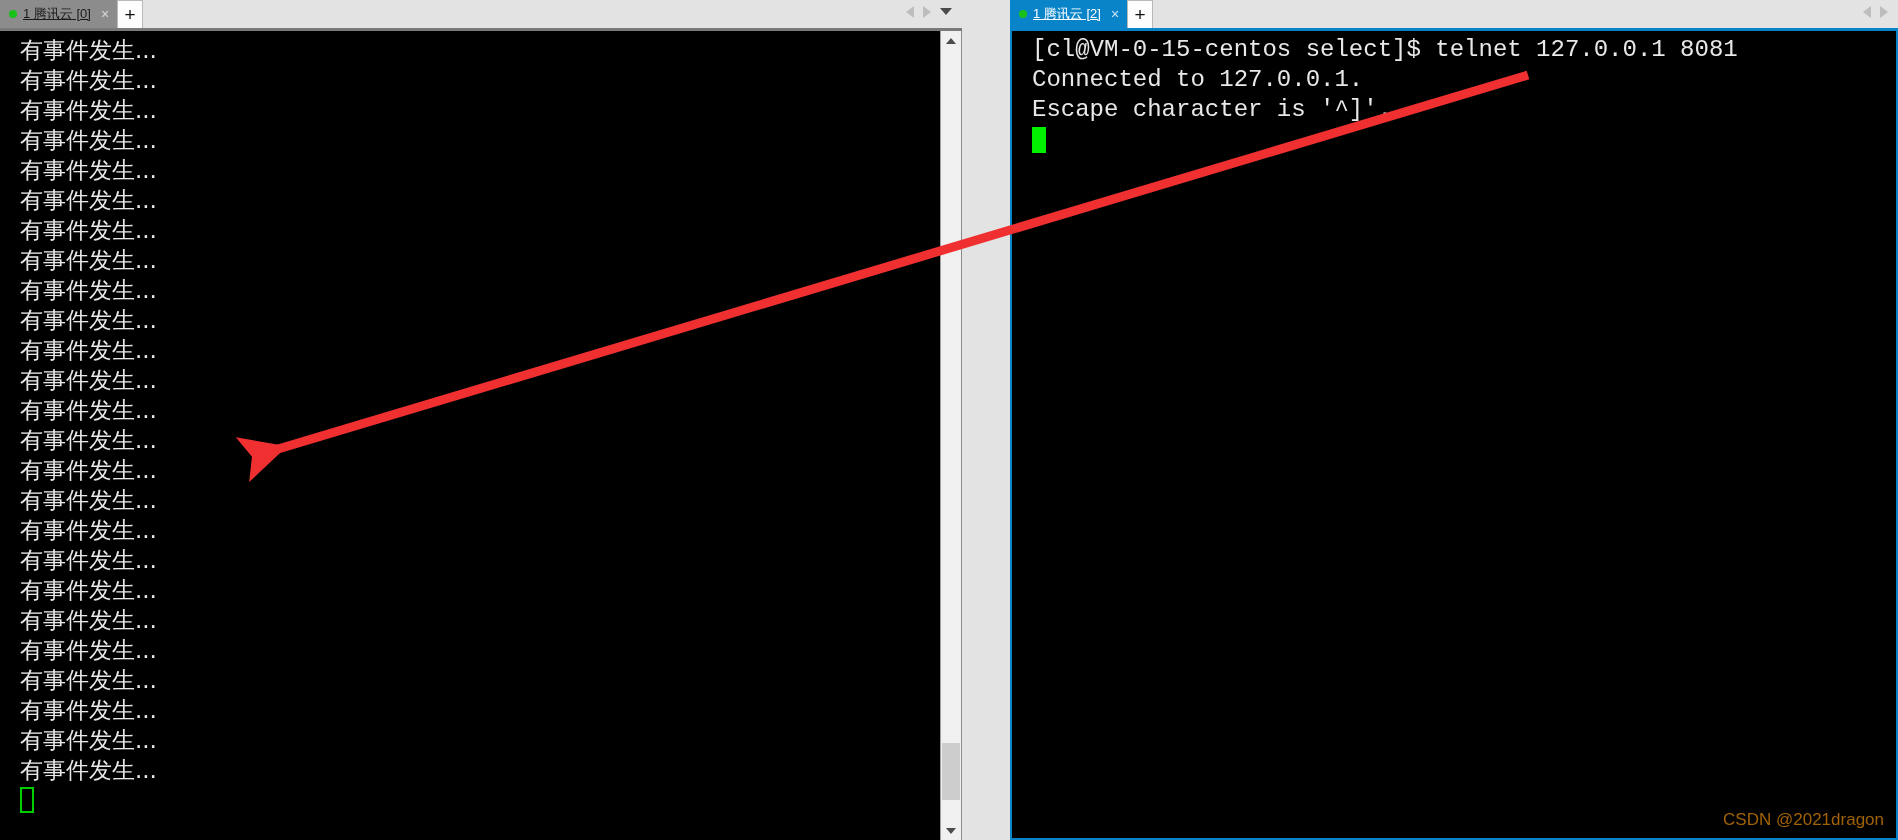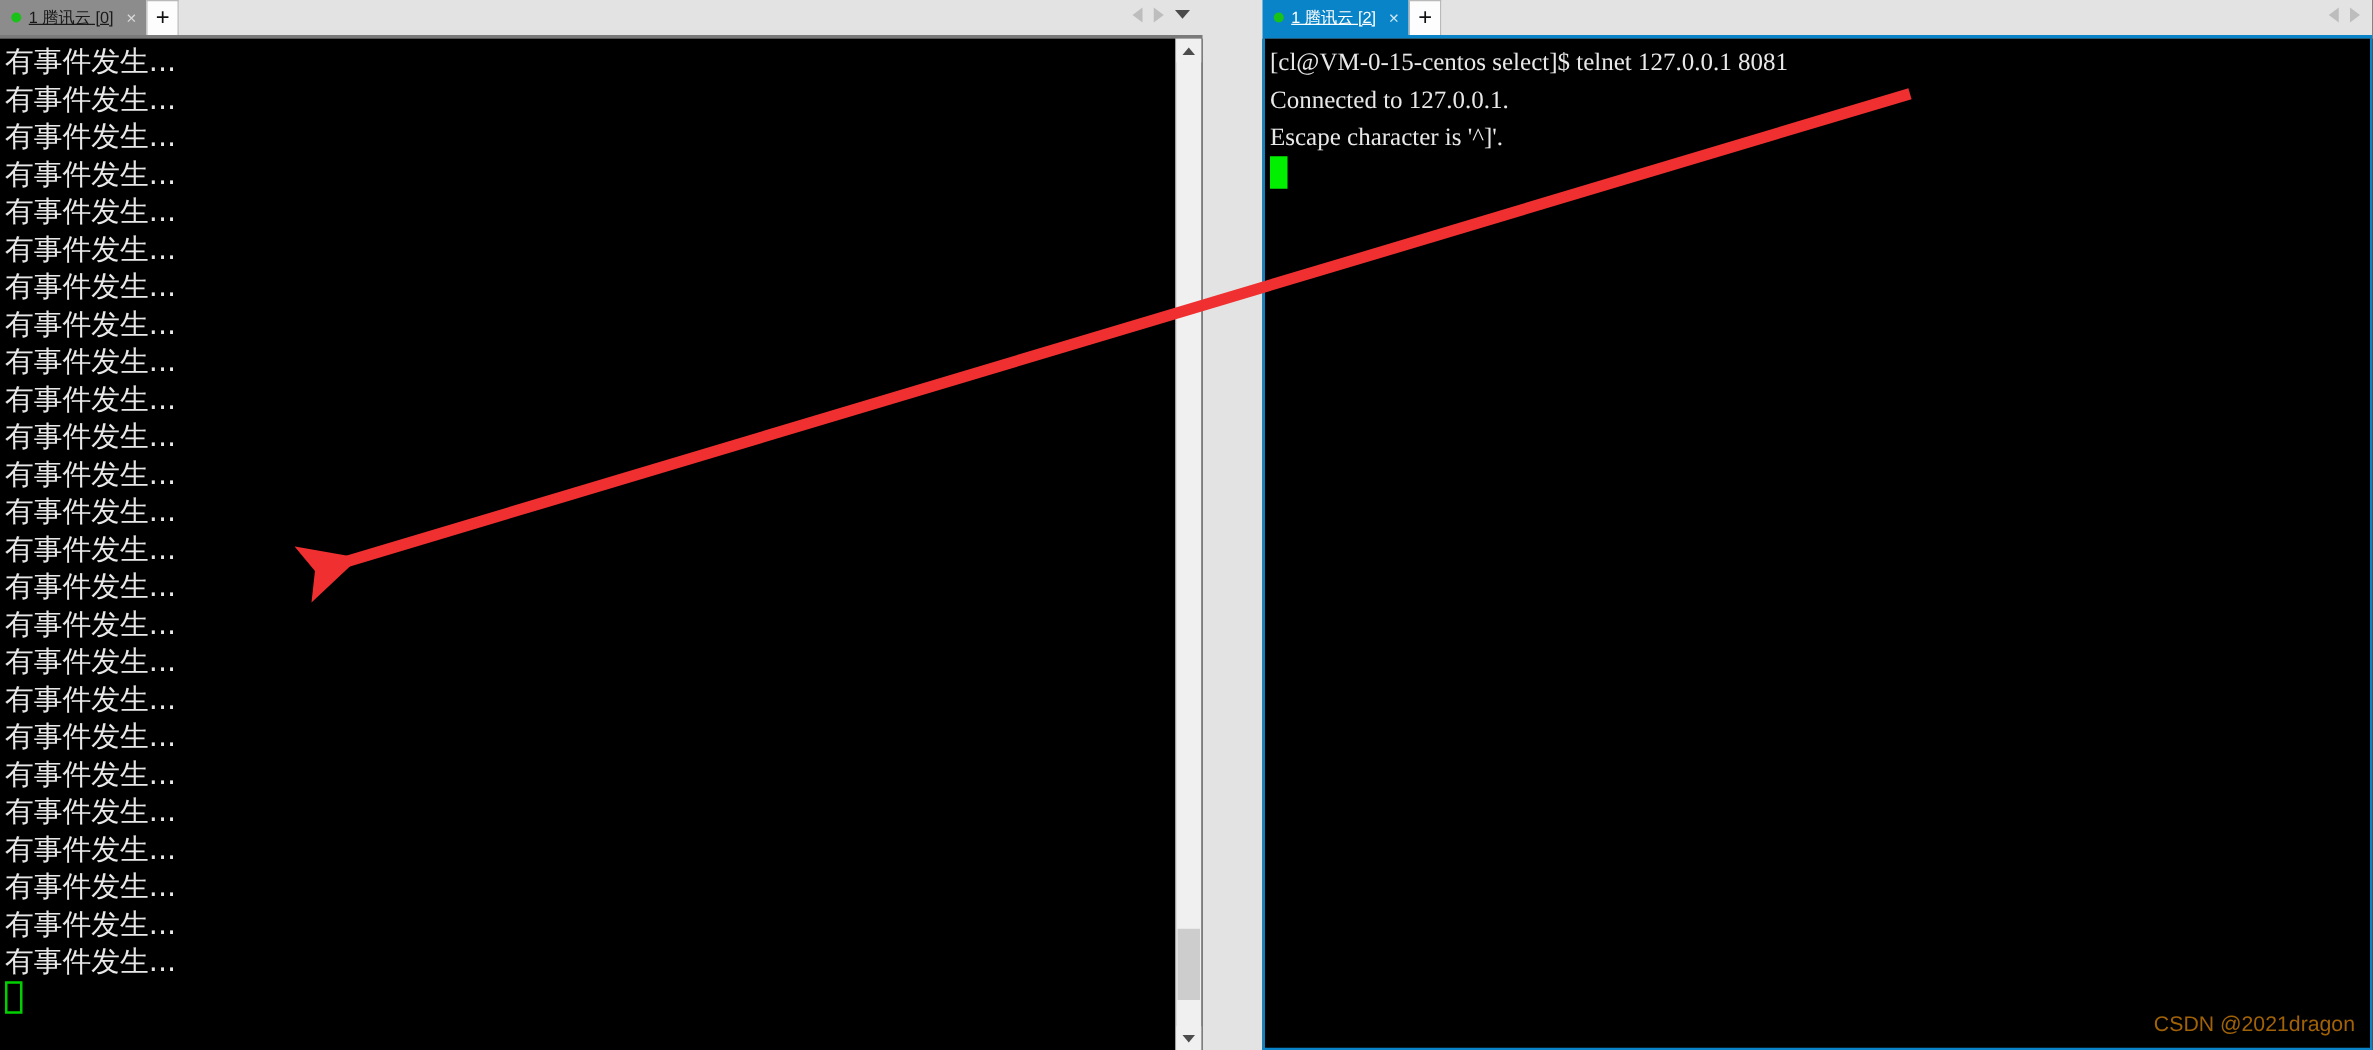--- a/index.html
+++ b/index.html
@@ -131,25 +131,26 @@
     border-right: 1px solid #8a8a8a;
   }
 
   .term {
     flex: 1 1 auto;
     background: #000;
     overflow: hidden;
     padding: 4px 0 0 4px;
     box-sizing: border-box;
     position: relative;
+    margin-left: 16px;
   }
 
   .tline {
-    font-family: Liberation Serif, serif;
-    font-size: 20px;
+    font-family: Liberation Mono, monospace;
+    font-size: 24px;
     line-height: 30px;
     color: #e8e8e8;
     white-space: pre;
   }
   .tline.cjk {
     font-family: "DejaVu Sans", "Liberation Sans", sans-serif;
     font-size: 23px;
     letter-spacing: 0px;
   }
 

